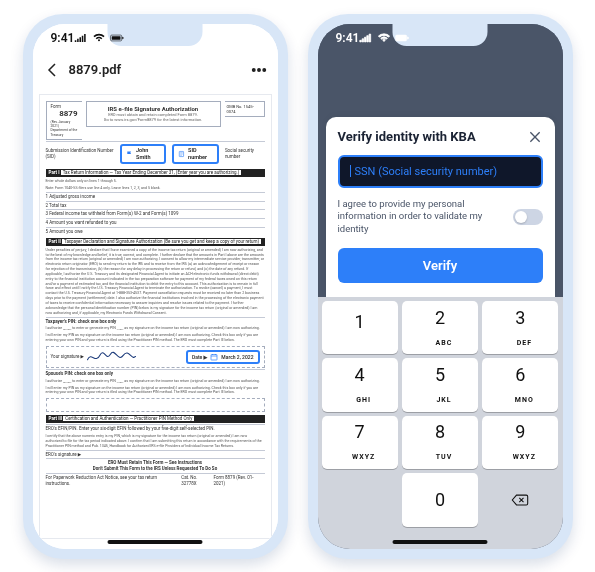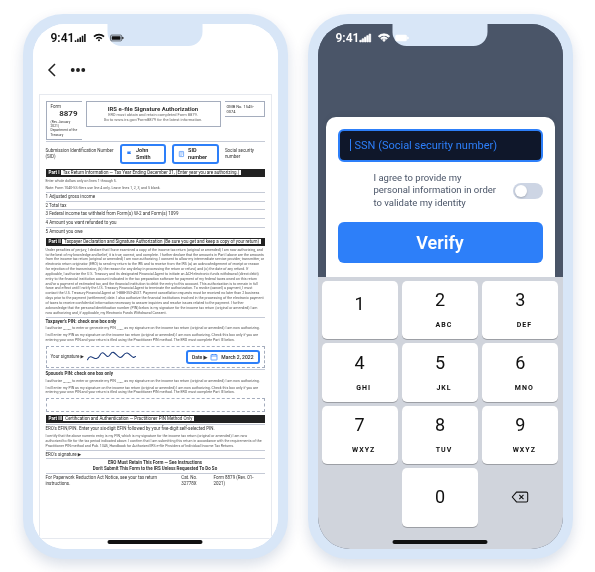--- a/index.html
+++ b/index.html
@@ -42,25 +42,25 @@
   .phone2 .notch { background:#d8e6f7;}
   .phone2 .status-time { color:#fff;}
   .phone2 .status-icons svg path, .phone2 .status-icons svg rect { fill:#fff; stroke:#fff;}
   .darkhead { background:#4a5568; height:80px;}
   .modal { background:#fff; margin: -15px 8px 0 8px; border-radius:10px 10px 0 0; padding:12px 12px 14px 12px; box-shadow:0 -1px 6px rgba(0,0,0,0.05);}
   .modal-head { display:flex; align-items:center; justify-content:space-between; margin-bottom:10px;}
   .modal-title { font-size:13px; font-weight:700; color:#1a2233;}
   .modal-close { width:16px; height:16px; stroke:#4a5568; stroke-width:2; fill:none;}
   .ssn-input { width:100%; border:2px solid #2d7ff9; border-radius:6px; padding:8px 10px; font-size:11px; color:#2d7ff9; background:#0f172a; margin-bottom:10px; display:flex; align-items:center;}
   .ssn-input .caret { display:inline-block; width:1px; height:12px; background:#2d7ff9; margin-right:4px;}
-  .consent-row { display:flex; align-items:center; gap:16px; margin-bottom:12px;margin-left:36px;}
+  .consent-row { display:flex; align-items:center; gap:16px; margin-bottom:12px;}
   .consent-text { font-size:9.5px; color:#4a5568; line-height:1.35; flex:1;}
   .toggle { width:30px; height:16px; border-radius:10px; background:#cdd5e4; position:relative; flex-shrink:0;}
   .toggle .knob { width:12px; height:12px; background:#fff; border-radius:50%; position:absolute; top:2px; left:2px; box-shadow:0 1px 2px rgba(0,0,0,0.2);}
-  .verify-btn { width:100%; background:#2d7ff9; color:#fff; font-size:18px; font-weight:600; text-align:center; padding:10px 0; border-radius:6px;}
+  .verify-btn { width:100%; background:#2d7ff9; color:#fff; font-size:13px; font-weight:600; text-align:center; padding:10px 0; border-radius:6px;}
   .keypad { background:#d0d4dc; flex:1; display:flex; flex-direction:column; padding:4px 4px 22px 4px; gap:4px;}
   .krow { display:flex; gap:4px; flex:1;}
   .key { flex:1; background:#fff; border-radius:5px; display:flex; flex-direction:column; align-items:center; justify-content:center; box-shadow:0 1px 0 rgba(0,0,0,0.25);}
   .key.blank { background:transparent; box-shadow:none;}
   .key .num { font-size:18px; font-weight:400; color:#111; line-height:1;}
   .key .sub { font-size:7px; letter-spacing:1px; color:#111; font-weight:700; margin-top:12px;padding-left:8px;}
   .key.backspace svg { width:20px; height:14px; stroke:#111; fill:none; stroke-width:1.5;}
 </style>
 </head>
 <body>
@@ -81,20 +81,21 @@
             <rect x="1" y="1" width="19" height="10" rx="2" fill="none" stroke="#111"></rect>
             <rect x="21" y="4" width="2" height="4" rx="1" fill="#111"></rect>
             <rect x="3" y="3" width="15" height="6" rx="1" fill="#111"></rect>
           </svg>
       </span>
     </div>
     <div class="appbar">
       <svg viewBox="0 0 24 24">
           <path d="M16 4l-8 8 8 8"></path>
         </svg>
+      <span class="title">8879.pdf</span>
       <svg viewBox="0 0 24 24">
           <circle cx="5" cy="12" r="1.6" fill="#222"></circle>
           <circle cx="12" cy="12" r="1.6" fill="#222"></circle>
           <circle cx="19" cy="12" r="1.6" fill="#222"></circle>
         </svg>
     </div>
     <div class="doc-viewport">
       <div class="doc-page">
         <div class="doc-row">
           <div class="doc-form-no">
@@ -198,20 +199,26 @@
           </svg>
         <svg viewBox="0 0 24 12">
             <rect x="1" y="1" width="19" height="10" rx="2" fill="none" stroke="#fff"></rect>
             <rect x="21" y="4" width="2" height="4" rx="1" fill="#fff"></rect>
             <rect x="3" y="3" width="15" height="6" rx="1" fill="#fff"></rect>
           </svg>
       </span>
     </div>
     <div class="darkhead"></div>
     <div class="modal">
+      <div class="modal-head">
+        <span class="modal-title">Verify identity with KBA</span>
+        <svg class="modal-close" viewBox="0 0 24 24">
+            <path d="M5 5l14 14M19 5L5 19"></path>
+          </svg>
+      </div>
       <div class="ssn-input">
         <span class="caret"></span>
         <span>SSN (Social security number)</span>
       </div>
       <div class="consent-row">
         <span class="consent-text">I agree to provide my personal information in order to validate my identity</span>
         <div class="toggle">
             <div class="knob"></div>
           </div>
       </div>

